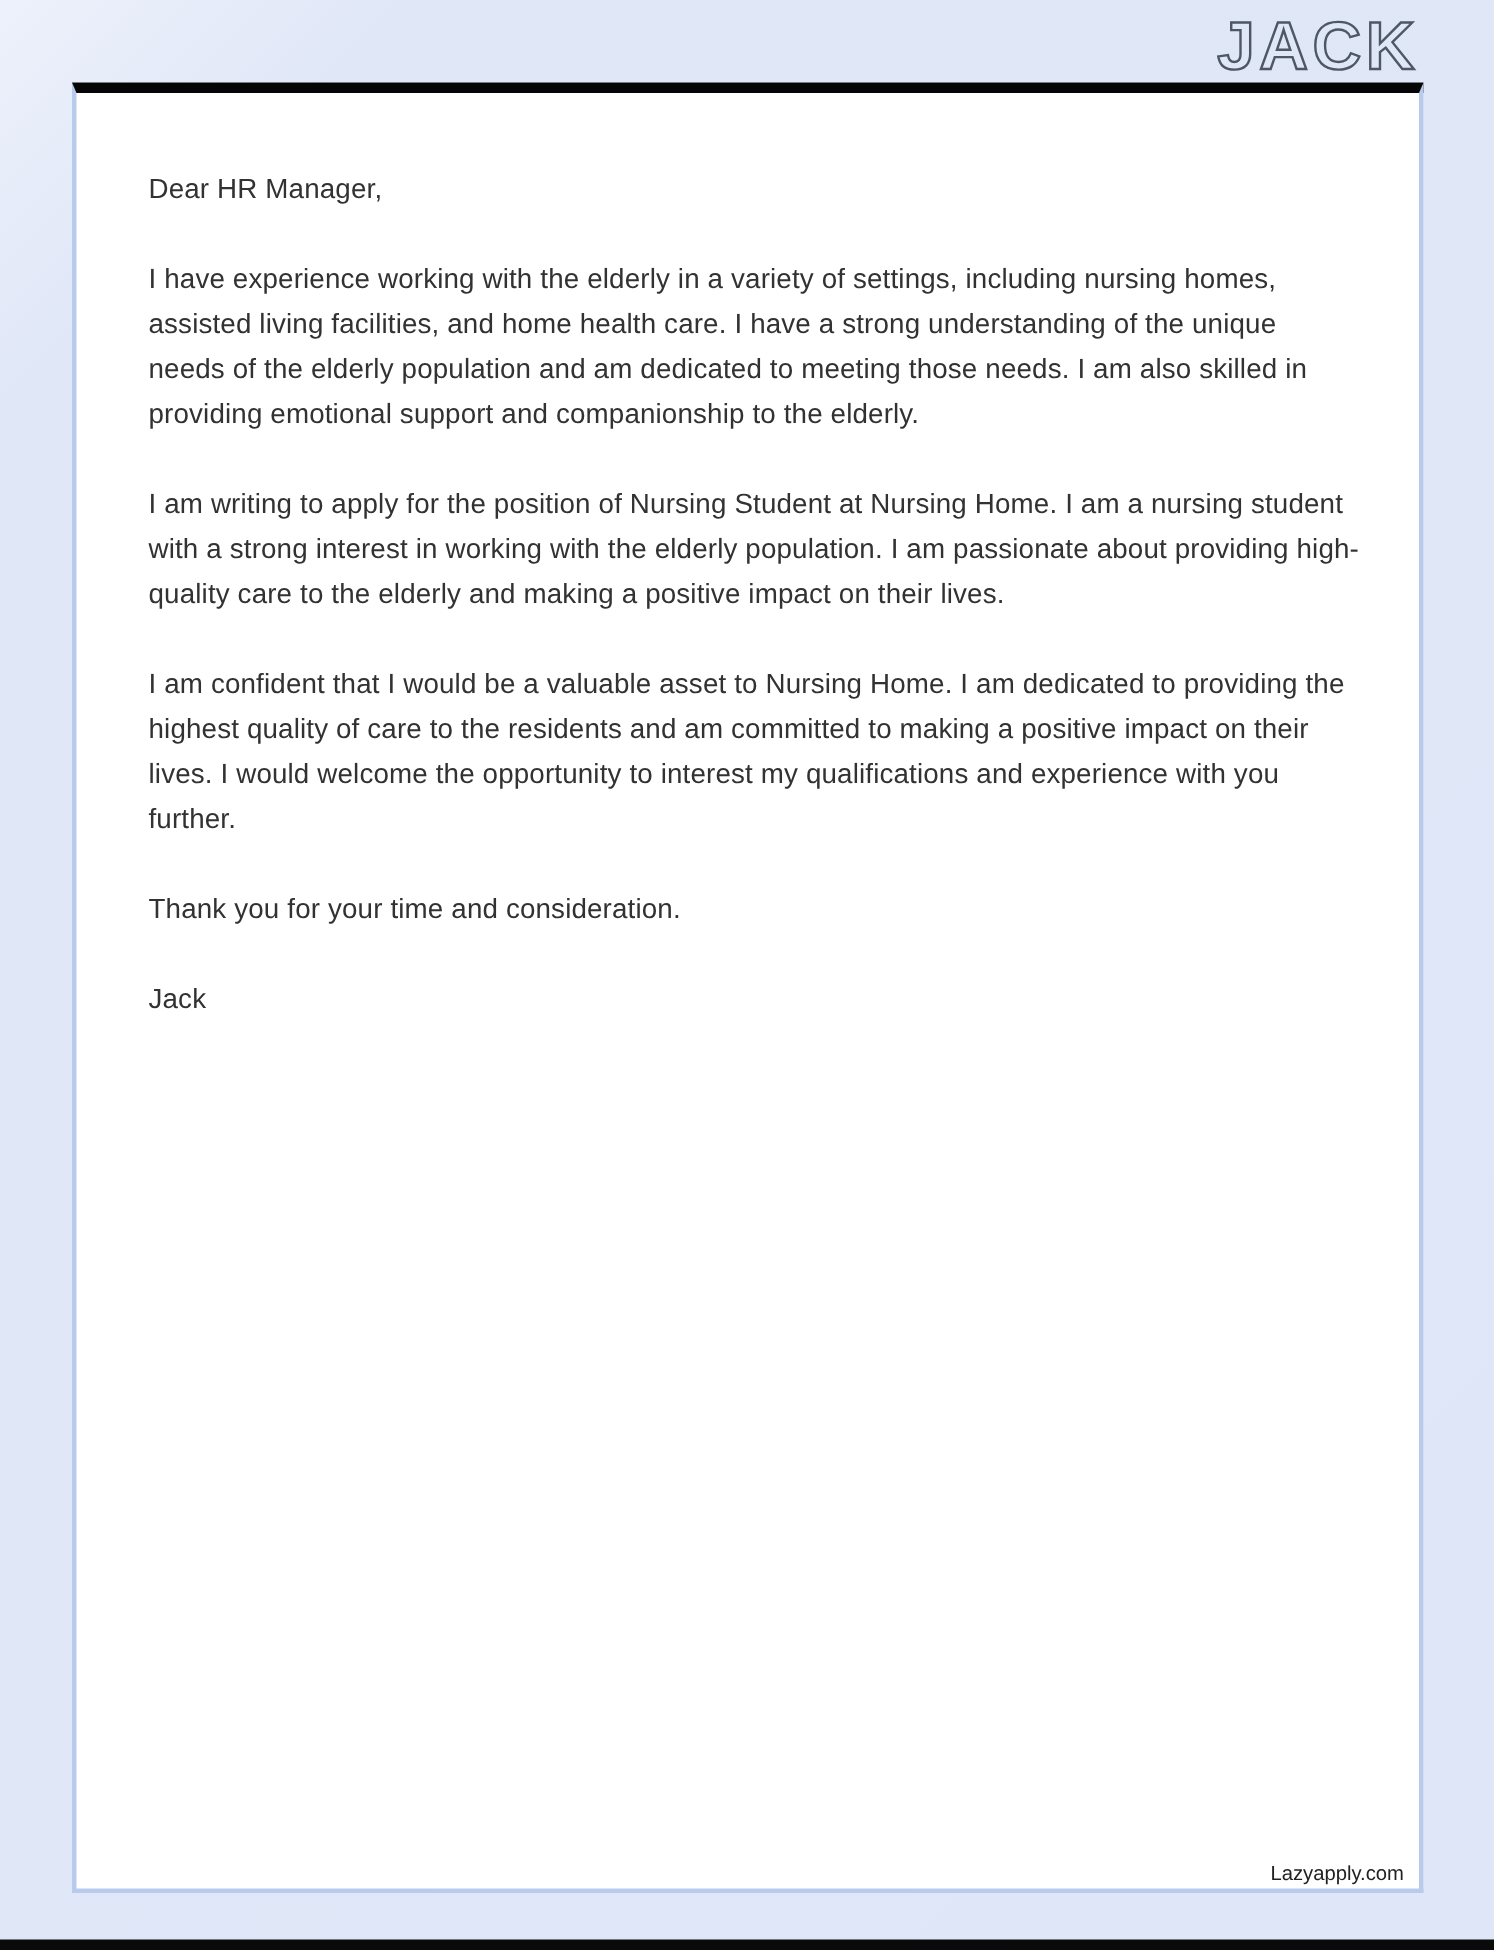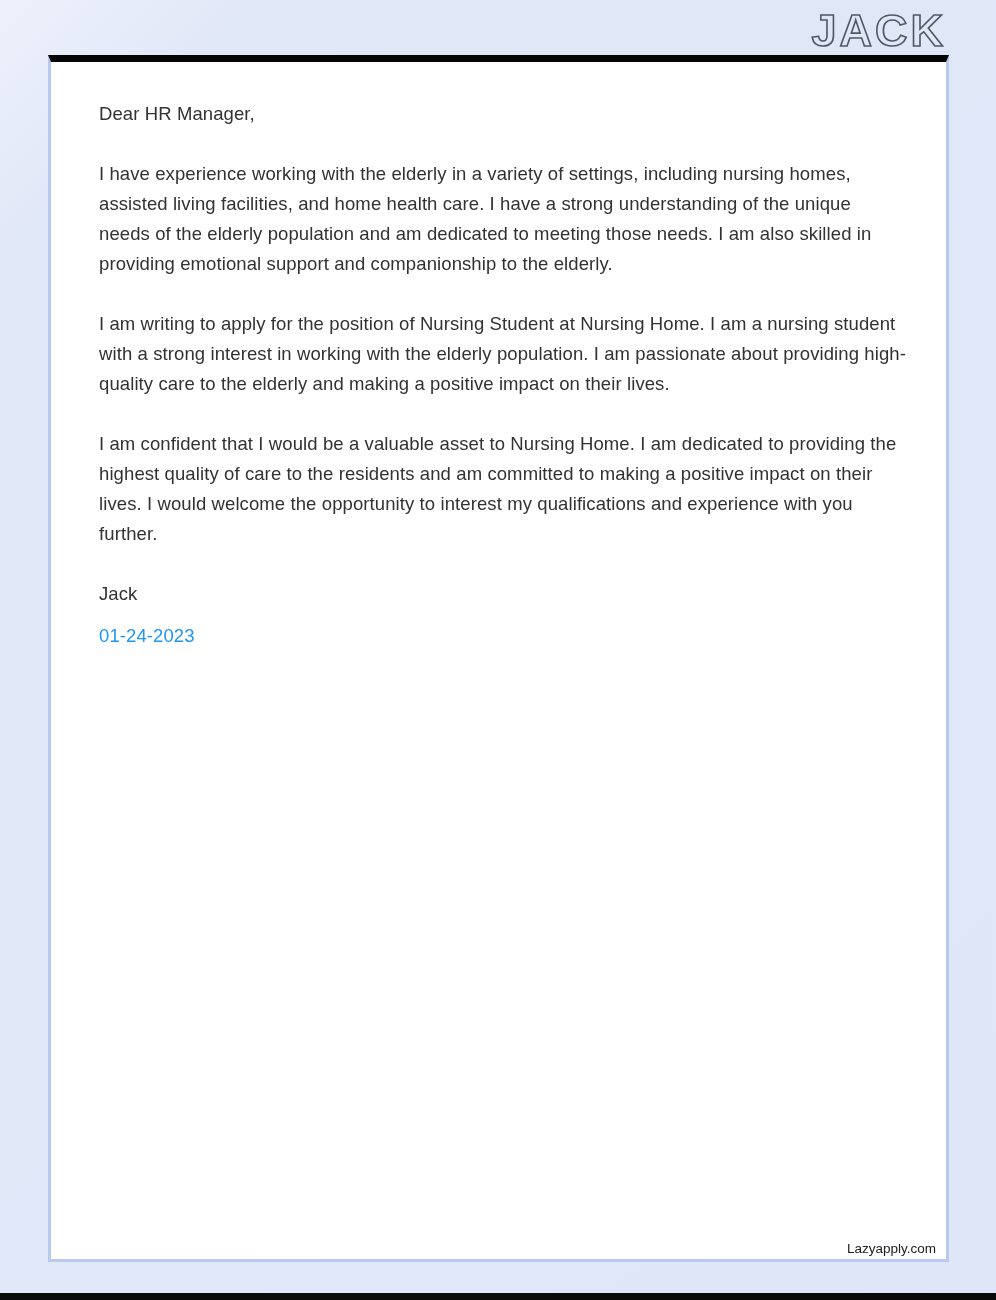--- a/index.html
+++ b/index.html
@@ -41,20 +41,21 @@
     border-right: 3px solid #b9cbec;
     border-bottom: 3px solid #b9cbec;
   }
 
   .letter {
     padding: 37px 40px 0 48px;
     font-size: 18.5px;
     line-height: 30px;
     color: #323232;
     letter-spacing: 0.1px;
+    margin-top: 12px;
   }
   .letter p { margin: 0 0 30px 0; }
   .letter p.signature { margin-bottom: 12px; }
   .letter p.date {
     color: #2196f3;
     margin-bottom: 0;
     cursor: pointer;
   }
 
   .watermark {
@@ -80,20 +81,20 @@
 <body>
 
 <div class="brand-logo">JACK</div>
 
 <div class="document">
   <div class="letter">
     <p>Dear HR Manager,</p>
     <p>I have experience working with the elderly in a variety of settings, including nursing homes, assisted living facilities, and home health care. I have a strong understanding of the unique needs of the elderly population and am dedicated to meeting those needs. I am also skilled in providing emotional support and companionship to the elderly.</p>
     <p>I am writing to apply for the position of Nursing Student at Nursing Home. I am a nursing student with a strong interest in working with the elderly population. I am passionate about providing high-quality care to the elderly and making a positive impact on their lives.</p>
     <p>I am confident that I would be a valuable asset to Nursing Home. I am dedicated to providing the highest quality of care to the residents and am committed to making a positive impact on their lives. I would welcome the opportunity to interest my qualifications and experience with you further.</p>
+    <p>Thank you for your time and consideration.</p>
     <p class="signature">Jack</p>
-    <p class="date">01-24-2023</p>
   </div>
 
   <div class="watermark">Lazyapply.com</div>
 </div>
 
 <div class="bottom-edge"></div>
 
 </body></html>

